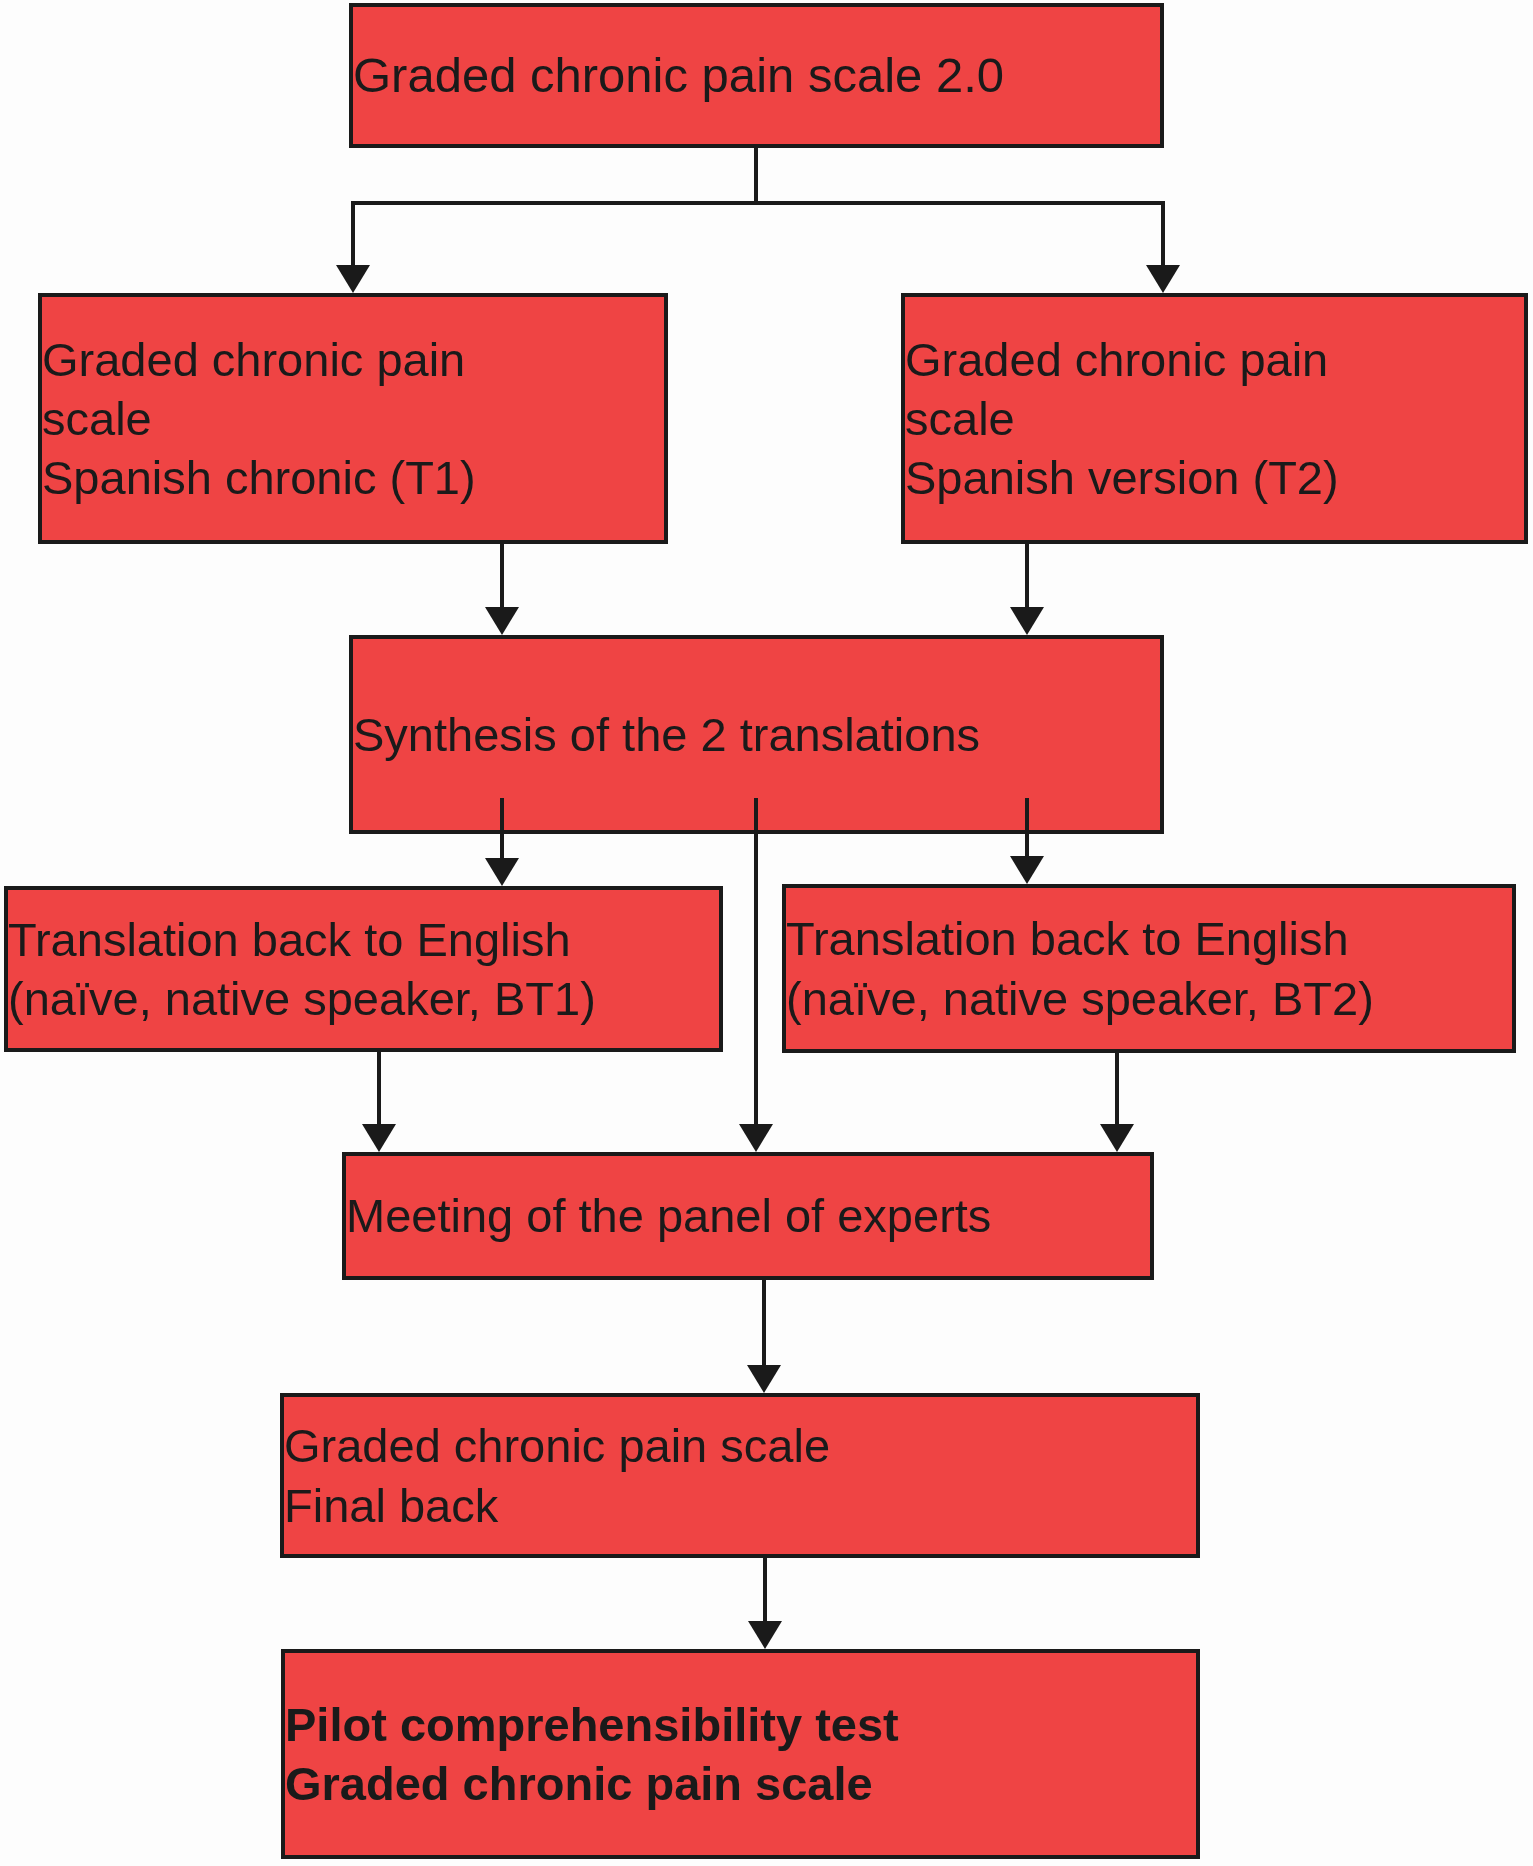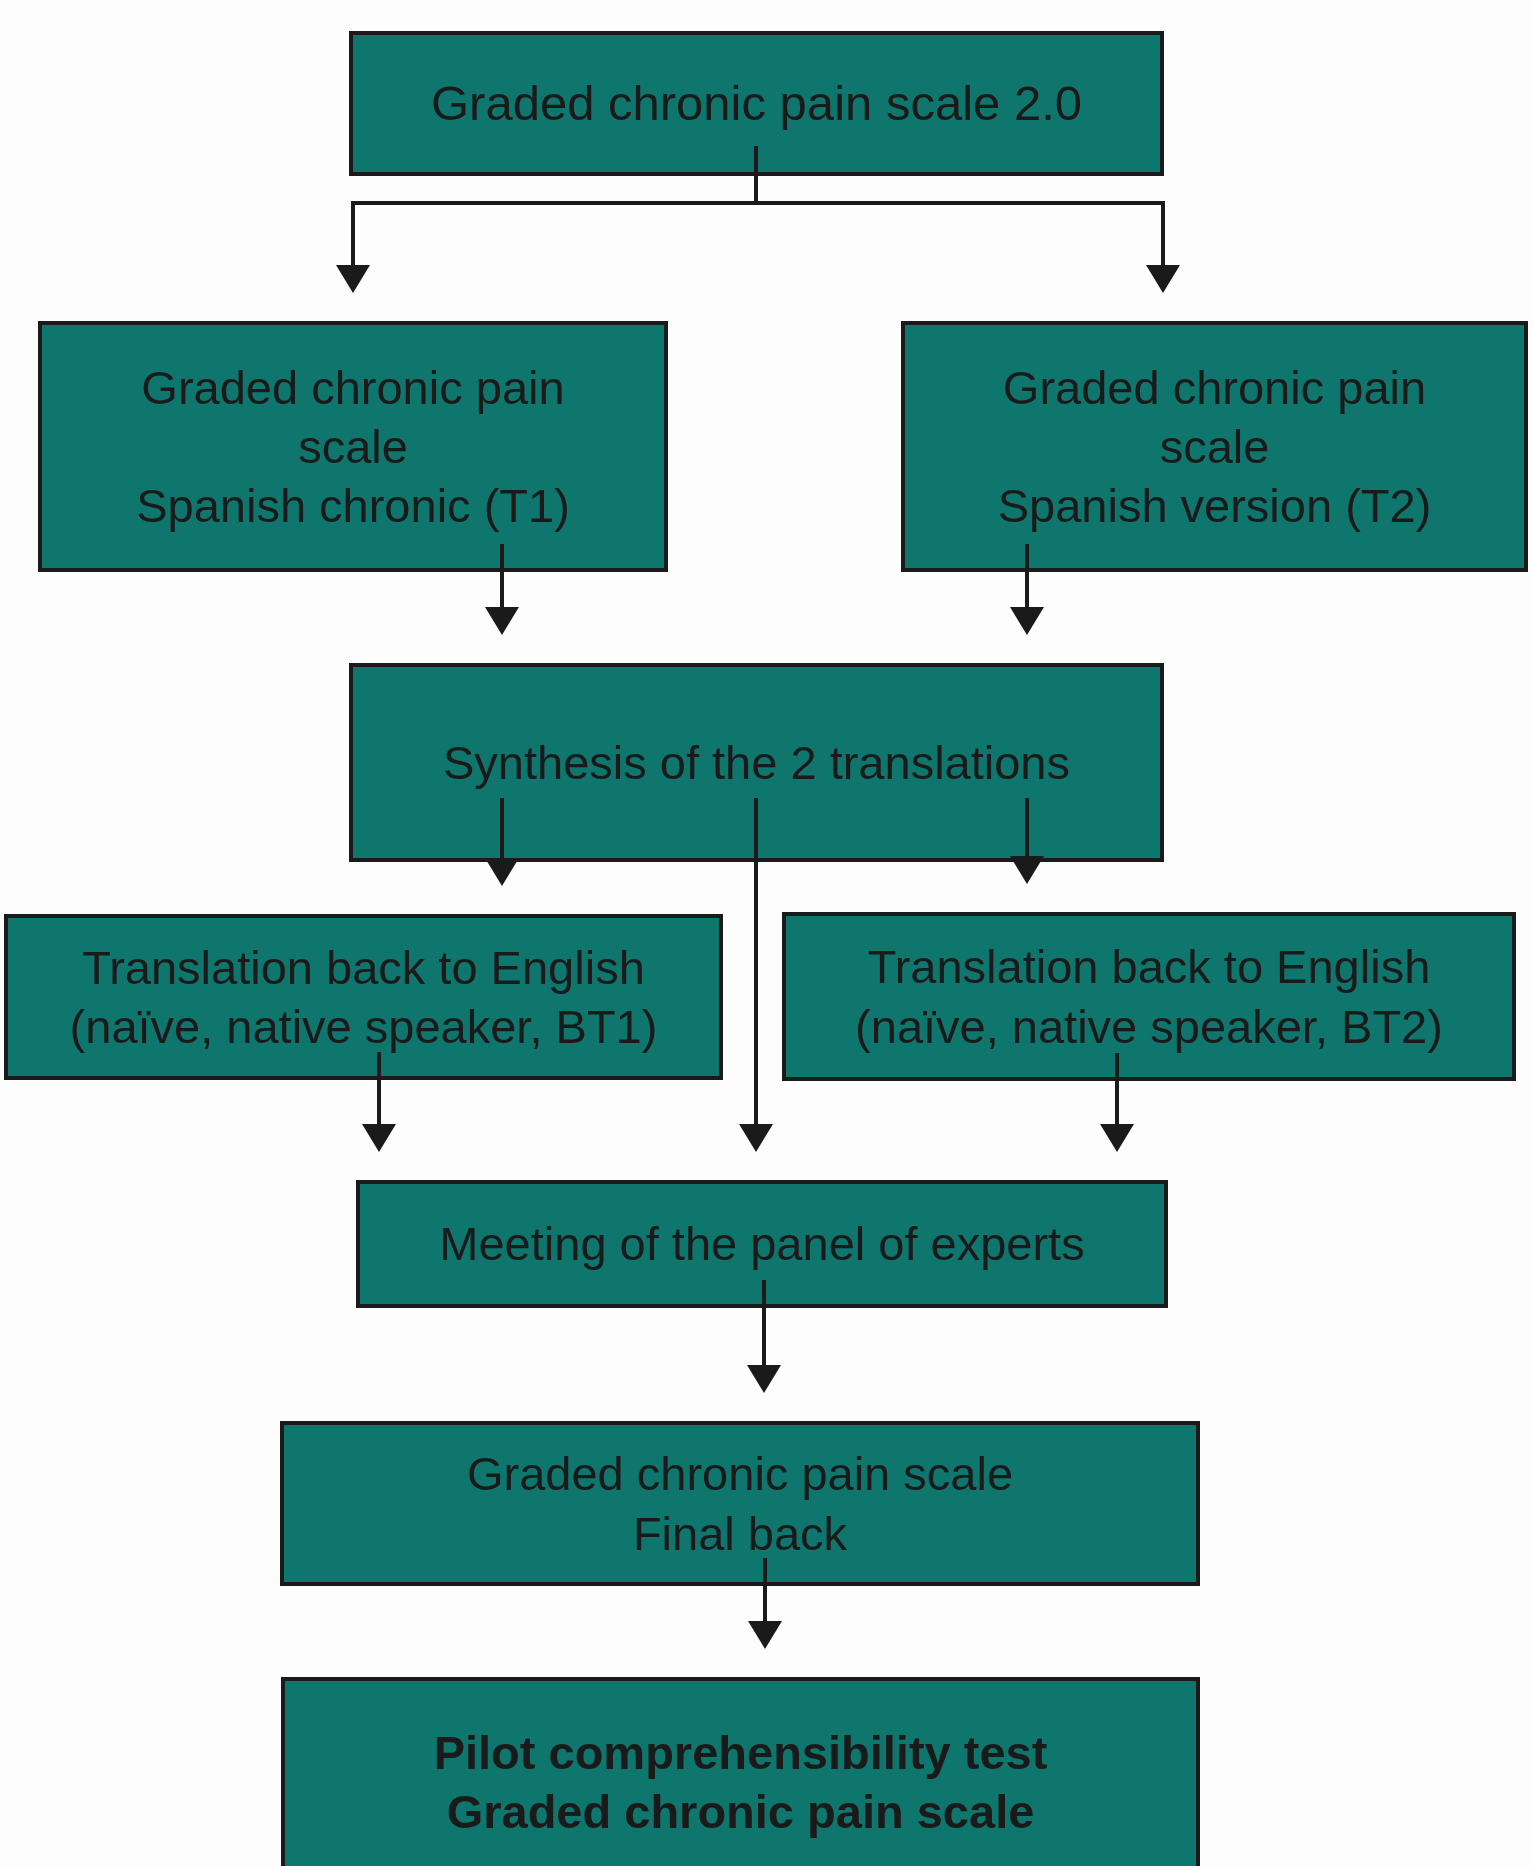--- a/index.html
+++ b/index.html
@@ -11,41 +11,40 @@
     position: relative;
     width: 1533px;
     height: 1866px;
     background: var(--paper);
     overflow: hidden;
   }
 
   
   .node {
     position: absolute;
-    background: #0f766e;
+    background: #ef4444;
     border: 4px solid var(--ink);
     display: flex;
     flex-direction: column;
     align-items: center;
     justify-content: center;
-    text-align: center;
+    text-align: left;
     font-size: 47px;
     line-height: 1.26;
     letter-spacing: 0;
-    margin-top: 28px;
   }
   .node .tline { width: 100%; }
 
   .n-gcps2     { left: 349px; top: 3px;    width: 815px; height: 145px; font-size: 49px; }
   .n-t1        { left: 38px;  top: 293px;  width: 630px; height: 251px; }
   .n-t2        { left: 901px; top: 293px;  width: 627px; height: 251px; }
   .n-synthesis { left: 349px; top: 635px;  width: 815px; height: 199px; }
   .n-bt1       { left: 4px;   top: 886px;  width: 719px; height: 166px; }
   .n-bt2       { left: 782px; top: 884px;  width: 734px; height: 169px; }
-  .n-meeting   { left: 356px; top: 1152px; width: 812px; height: 128px; }
+  .n-meeting   { left: 342px; top: 1152px; width: 812px; height: 128px; }
   .n-final     { left: 280px; top: 1393px; width: 920px; height: 165px; }
   .n-pilot     { left: 281px; top: 1649px; width: 919px; height: 210px; font-weight: bold; }
 
   
   .seg {
     position: absolute;
     background: var(--ink);
   }
   .arrowhead {
     position: absolute;

